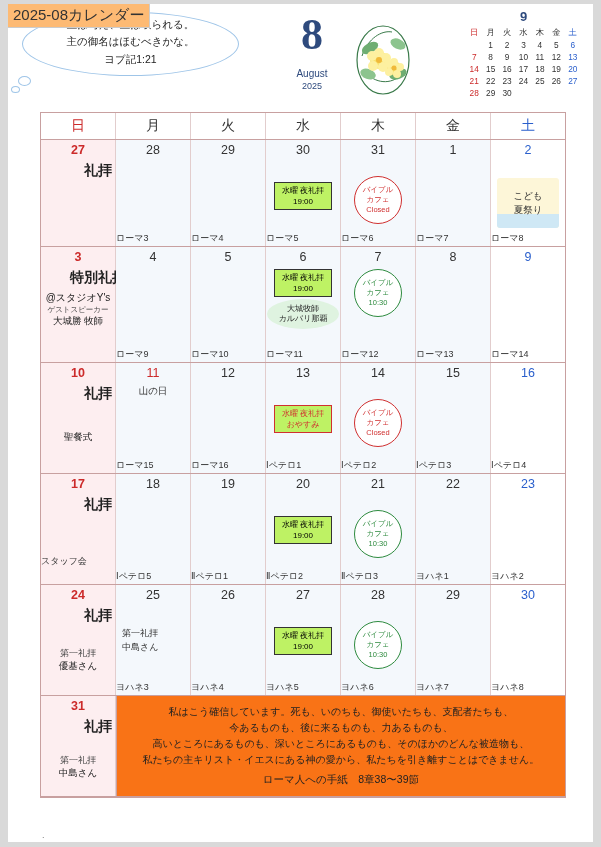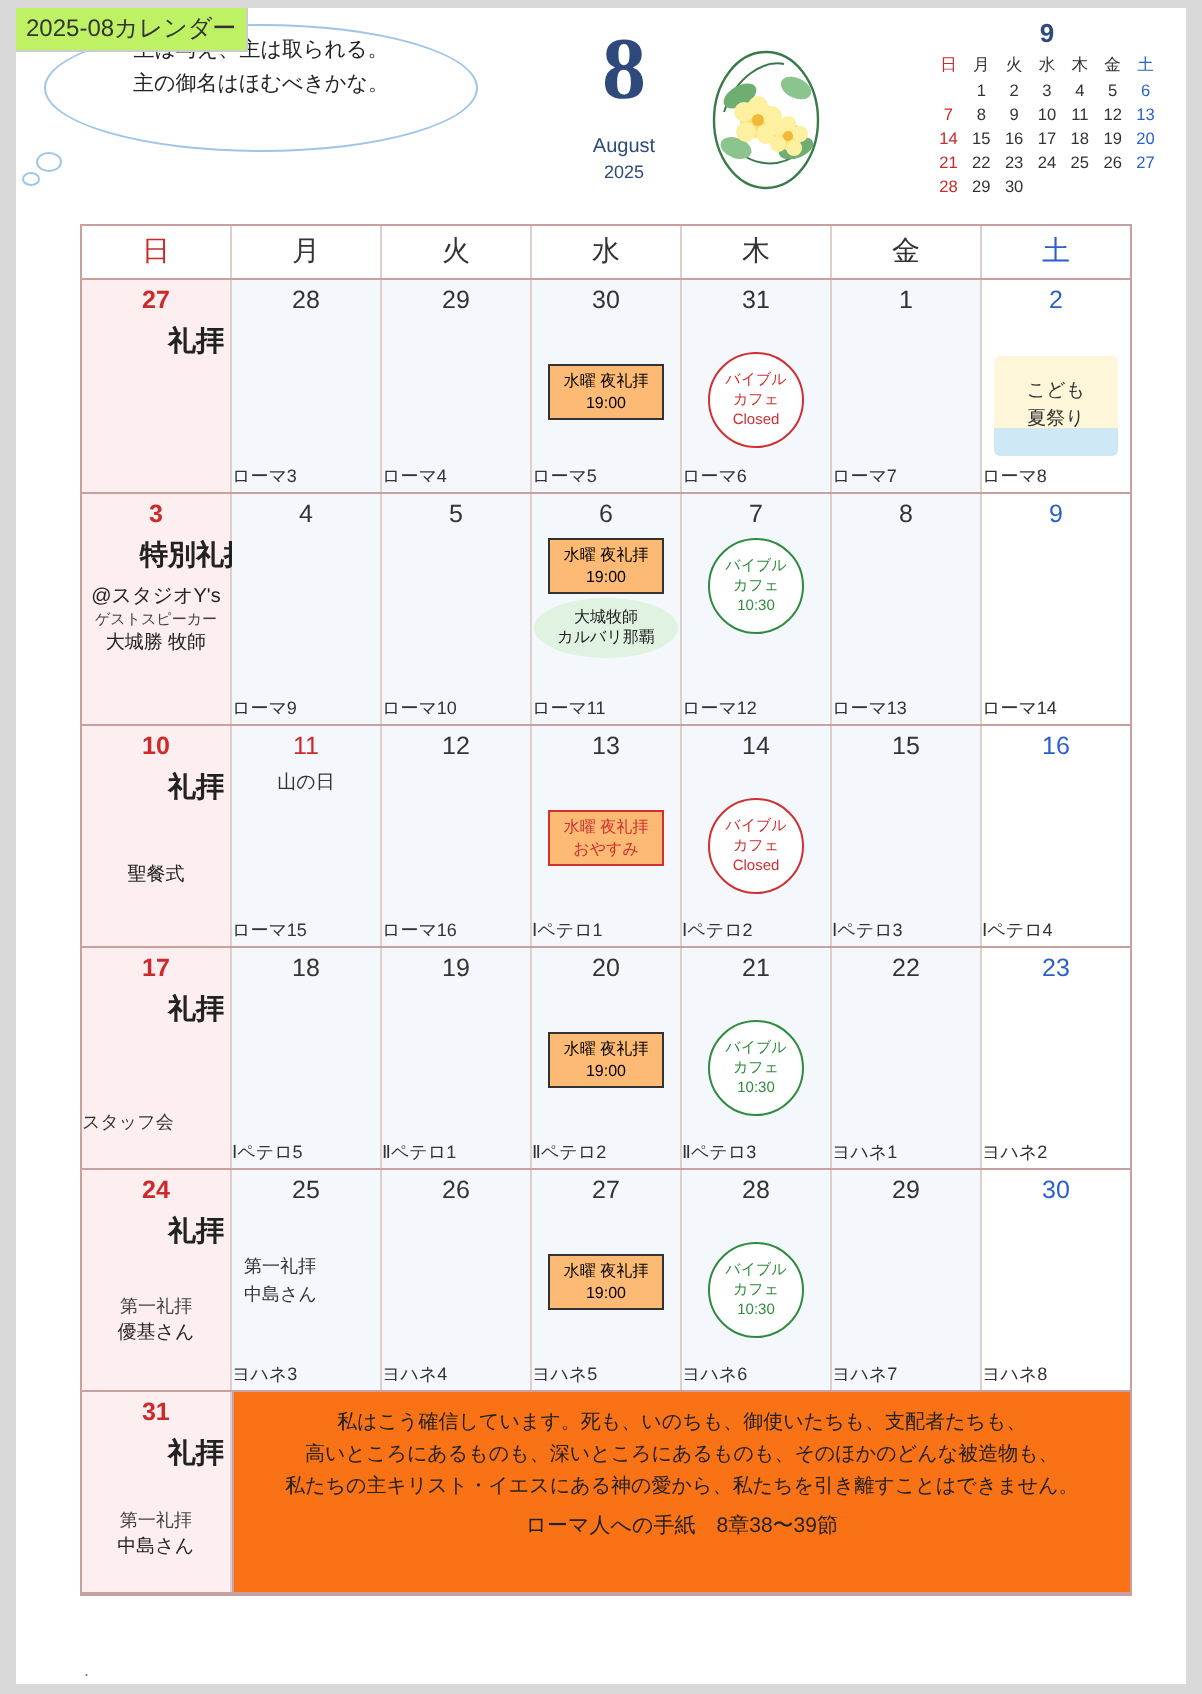--- a/index.html
+++ b/index.html
@@ -8,21 +8,21 @@
     background:#d9d9d9;
     font-family:"Liberation Sans","DejaVu Sans",sans-serif;
     position:relative;overflow:hidden;
   }
   .page{
     position:absolute;left:8px;top:4px;width:585px;height:838px;
     background:#ffffff;
   }
   .tagline{
     position:absolute;left:0;top:0;
-    background:#bef264;color:#333;font-size:12px;padding:2px 5px;
+    background:#fdba74;color:#333;font-size:15px;padding:2px 5px;
     border:1px solid #ccc;border-left:none;border-top:none;
     z-index:40;
   }
   
   .header{position:relative;height:104px;}
   .bubble{
     position:absolute;left:14px;top:8px;width:215px;height:62px;
     border:1px solid #9fc5e8;border-radius:50%;
     background:#fff;
   }
@@ -80,21 +80,21 @@
   .cell.sun .sub2{position:absolute;top:58px;width:100%;text-align:center;font-size:7.5px;color:#444;}
   .cell.sun .sub3{position:absolute;top:68px;width:100%;text-align:center;font-size:9.5px;color:#222;}
   .cell .holiday{position:absolute;top:22px;width:100%;text-align:center;font-size:9.5px;color:#333;}
 
   .bottomlabel{
     position:absolute;bottom:1px;width:100%;text-align:left;font-size:9px;color:#333;
   }
 
   .box-wed{
     position:absolute;left:50%;transform:translateX(-50%);
-    width:56px;border:1px solid #333;background:#fdba74;text-align:center;
+    width:56px;border:1px solid #333;background:#bef264;text-align:center;
     font-size:8px;line-height:11px;padding:2px 0;
   }
   .box-wed.red{border-color:#d03030;color:#d03030;}
   .circle{
     position:absolute;left:50%;transform:translateX(-50%);
     width:46px;height:46px;border-radius:50%;background:#fff;
     text-align:center;font-size:7.5px;line-height:10px;
     display:flex;flex-direction:column;align-items:center;justify-content:center;
   }
   .circle.green{border:1.5px solid #2e8b3f;color:#2e8b3f;}
@@ -129,20 +129,21 @@
 
 <div class="page">
 
   <div class="tagline">2025-08カレンダー</div>
 
   <div class="header">
 
     <div class="bubble">
       <div class="l1">主は与え、主は取られる。</div>
       <div class="l2">主の御名はほむべきかな。</div>
+      <div class="l3">ヨブ記1:21</div>
     </div>
     <div class="bub-dot1"></div>
     <div class="bub-dot2"></div>
 
     <div class="bigmonth">
       <div class="num">8</div>
       <div class="nm">August</div>
       <div class="yr">2025</div>
     </div>
 
@@ -472,20 +473,21 @@
 
     <div class="lastweek" style="height:100px">
       <div class="cell sun" style="flex:0 0 74.8px;border-right:1px solid #e2cdcd">
         <div class="daynum">31</div>
         <div class="title">礼拝</div>
         <div class="sub2" style="top:58px;font-size:9px">第一礼拝</div>
         <div class="sub3" style="top:71px">中島さん</div>
       </div>
       <div class="verse">
         <div>私はこう確信しています。死も、いのちも、御使いたちも、支配者たちも、</div>
+        <div>今あるものも、後に来るものも、力あるものも、</div>
         <div>高いところにあるものも、深いところにあるものも、そのほかのどんな被造物も、</div>
         <div>私たちの主キリスト・イエスにある神の愛から、私たちを引き離すことはできません。</div>
         <span class="ref">ローマ人への手紙　8章38〜39節</span>
       </div>
     </div>
 
   </div>
 
   <div class="footdot">.</div>
 </div>

